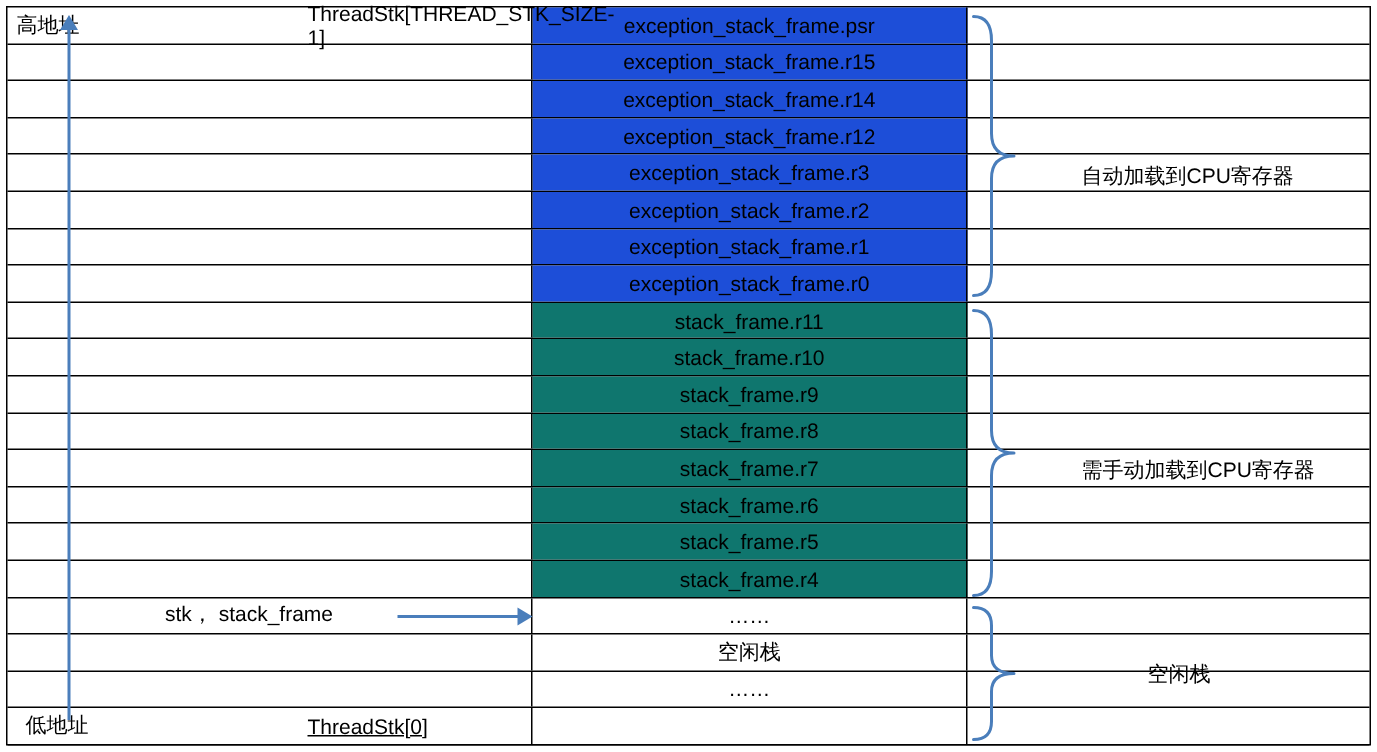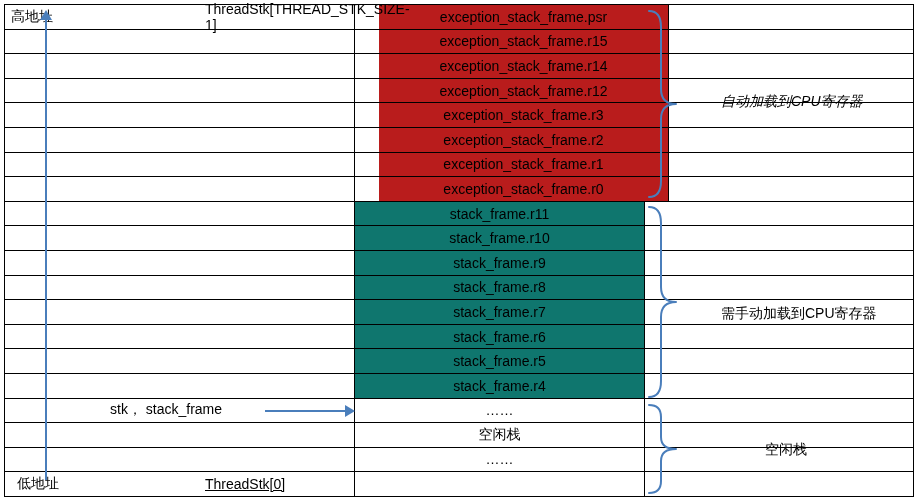--- a/index.html
+++ b/index.html
@@ -38,21 +38,21 @@
     align-items: center;
     justify-content: center;
     padding: 0 4px;
   }
   .c3 {
     flex: 1;
     display: flex;
     align-items: center;
     justify-content: center;
   }
-  .bg-light { background: #b91c1c; margin-left: 24px; }
+  .bg-light { background: #1d4ed8; }
   .bg-dark  { background: #0f766e; }
   .toplabel-left  { white-space: nowrap; }
   .toplabel-right { position: absolute; left: 200px; }
   .stk-label { position: absolute; left: 105px; white-space: nowrap; }
   .low-left  { position: absolute; left: 12px; }
   .low-right { position: absolute; left: 200px; text-decoration: underline; }
 
   
   .v-arrow-line {
     position: absolute;
@@ -248,17 +248,17 @@
     <svg width="36" height="198">
         <path d="M3 4 Q15 4 15 20 L15 84 Q15 99 30 99 Q15 99 15 114 L15 178 Q15 194 3 194"></path>
       </svg>
   </div>
   <div class="brace" style="top:396px;">
     <svg width="36" height="96">
         <path d="M3 4 Q15 4 15 16 L15 36 Q15 48 30 48 Q15 48 15 60 L15 80 Q15 92 3 92"></path>
       </svg>
   </div>
 
-  <div class="ann" style="top:88px;font-style:italic;">自动加载到CPU寄存器</div>
+  <div class="ann" style="top:104px;">自动加载到CPU寄存器</div>
   <div class="ann" style="top:300px;">需手动加载到CPU寄存器</div>
   <div class="ann" style="top:436px; left:760px;">空闲栈</div>
 
 </div>
 
 </body></html>

